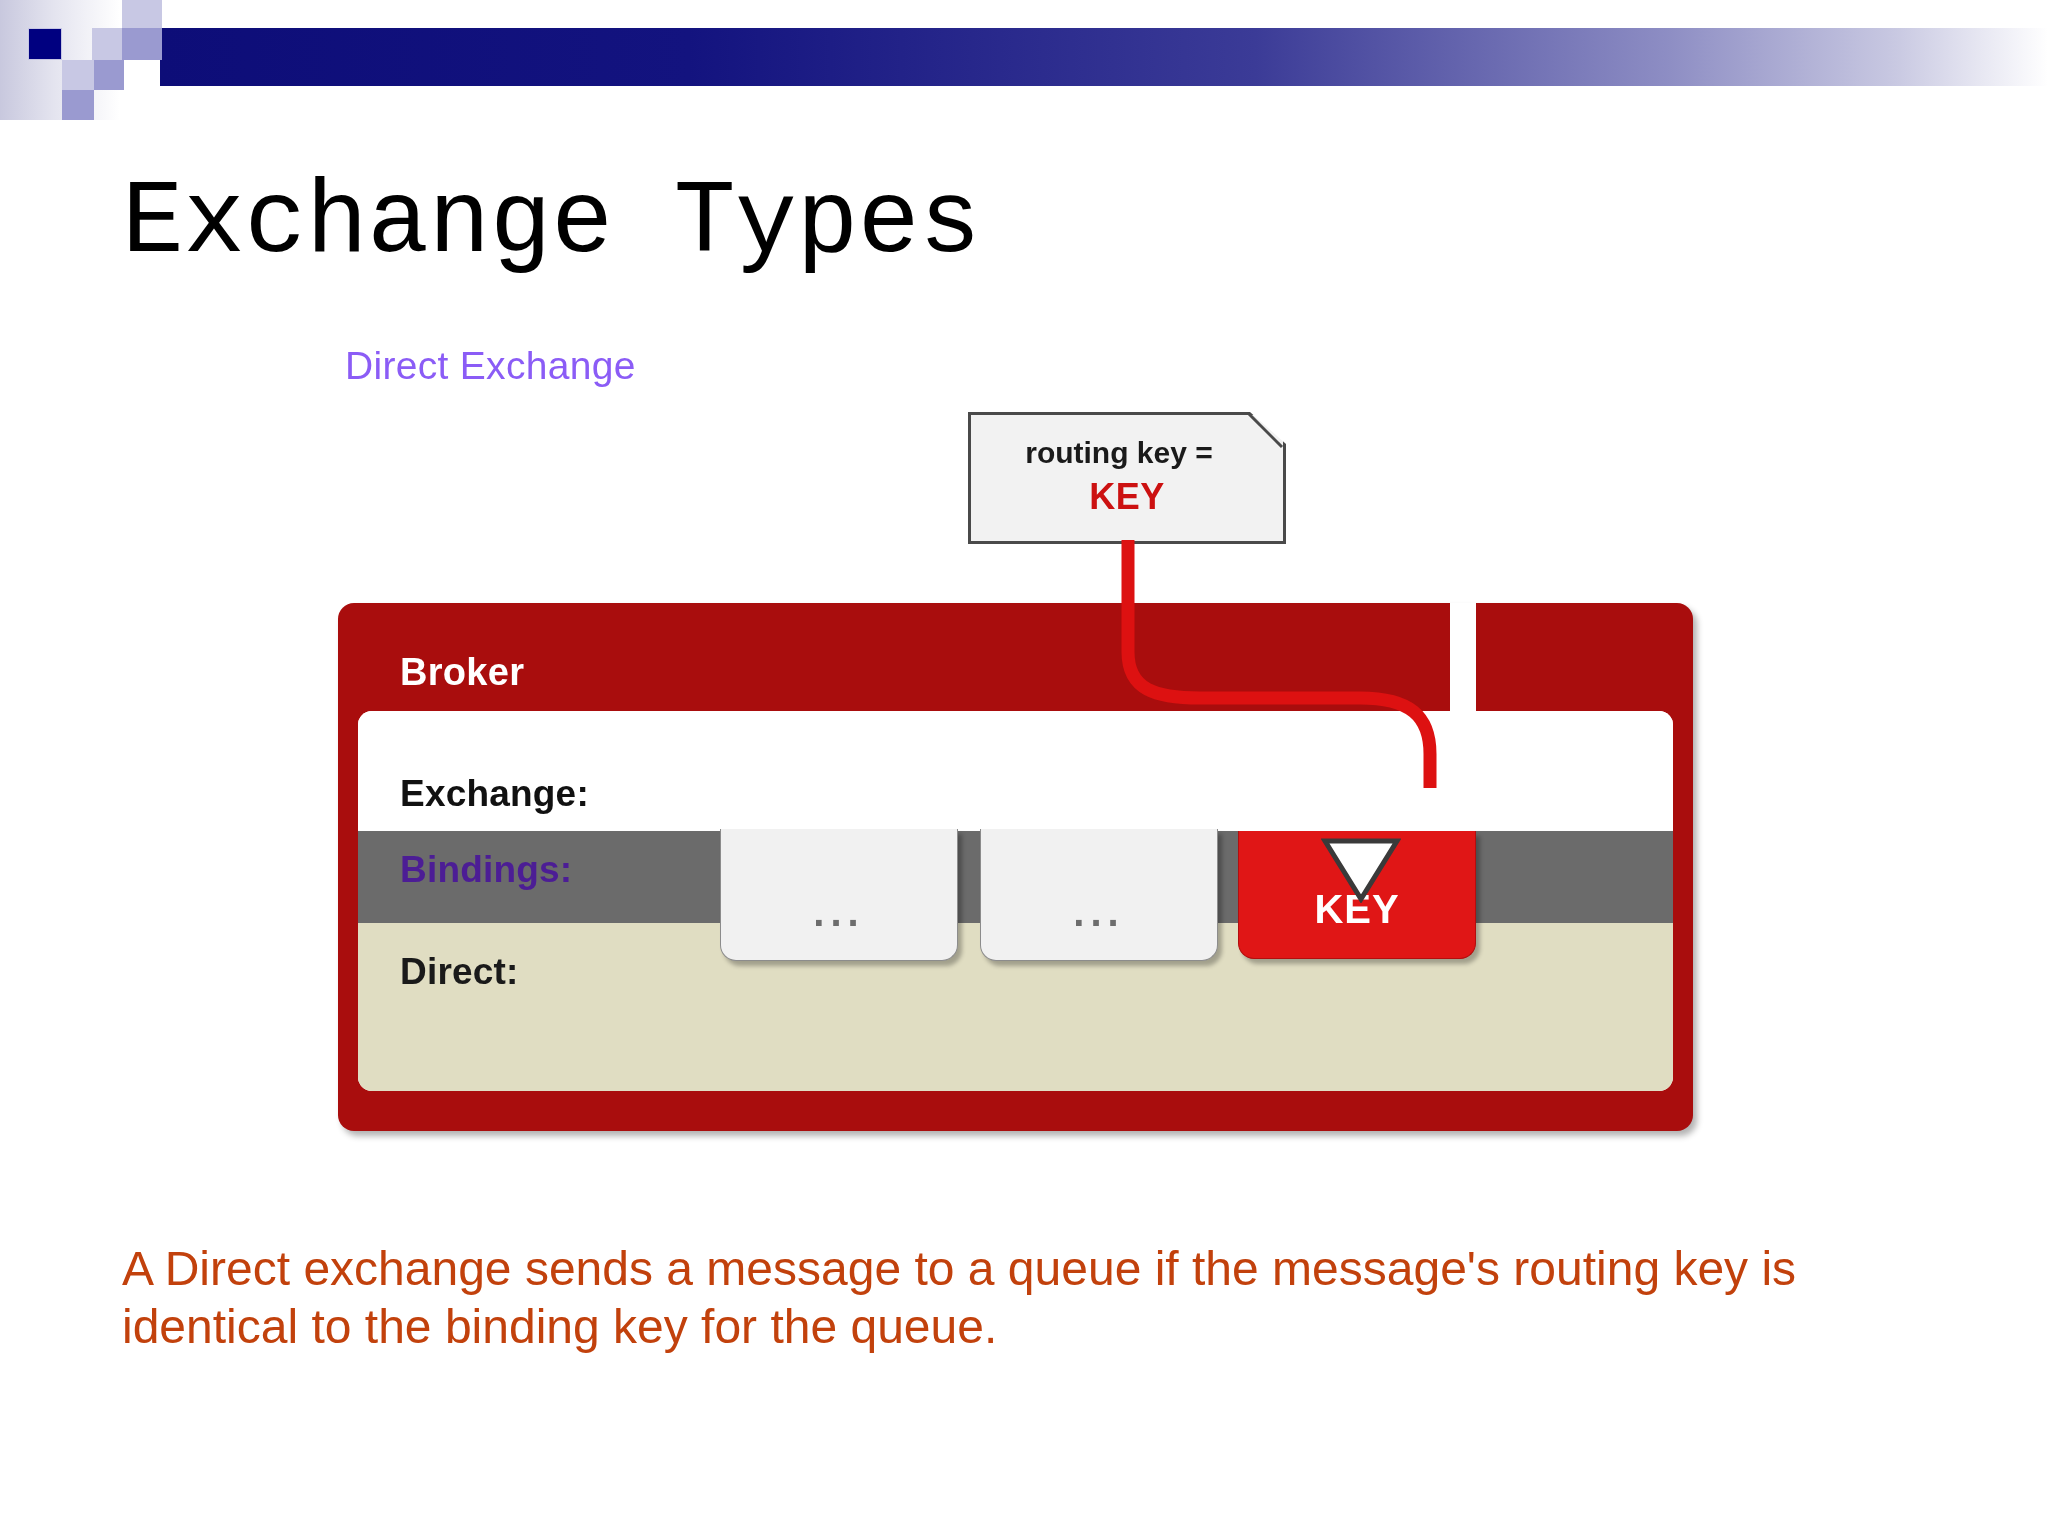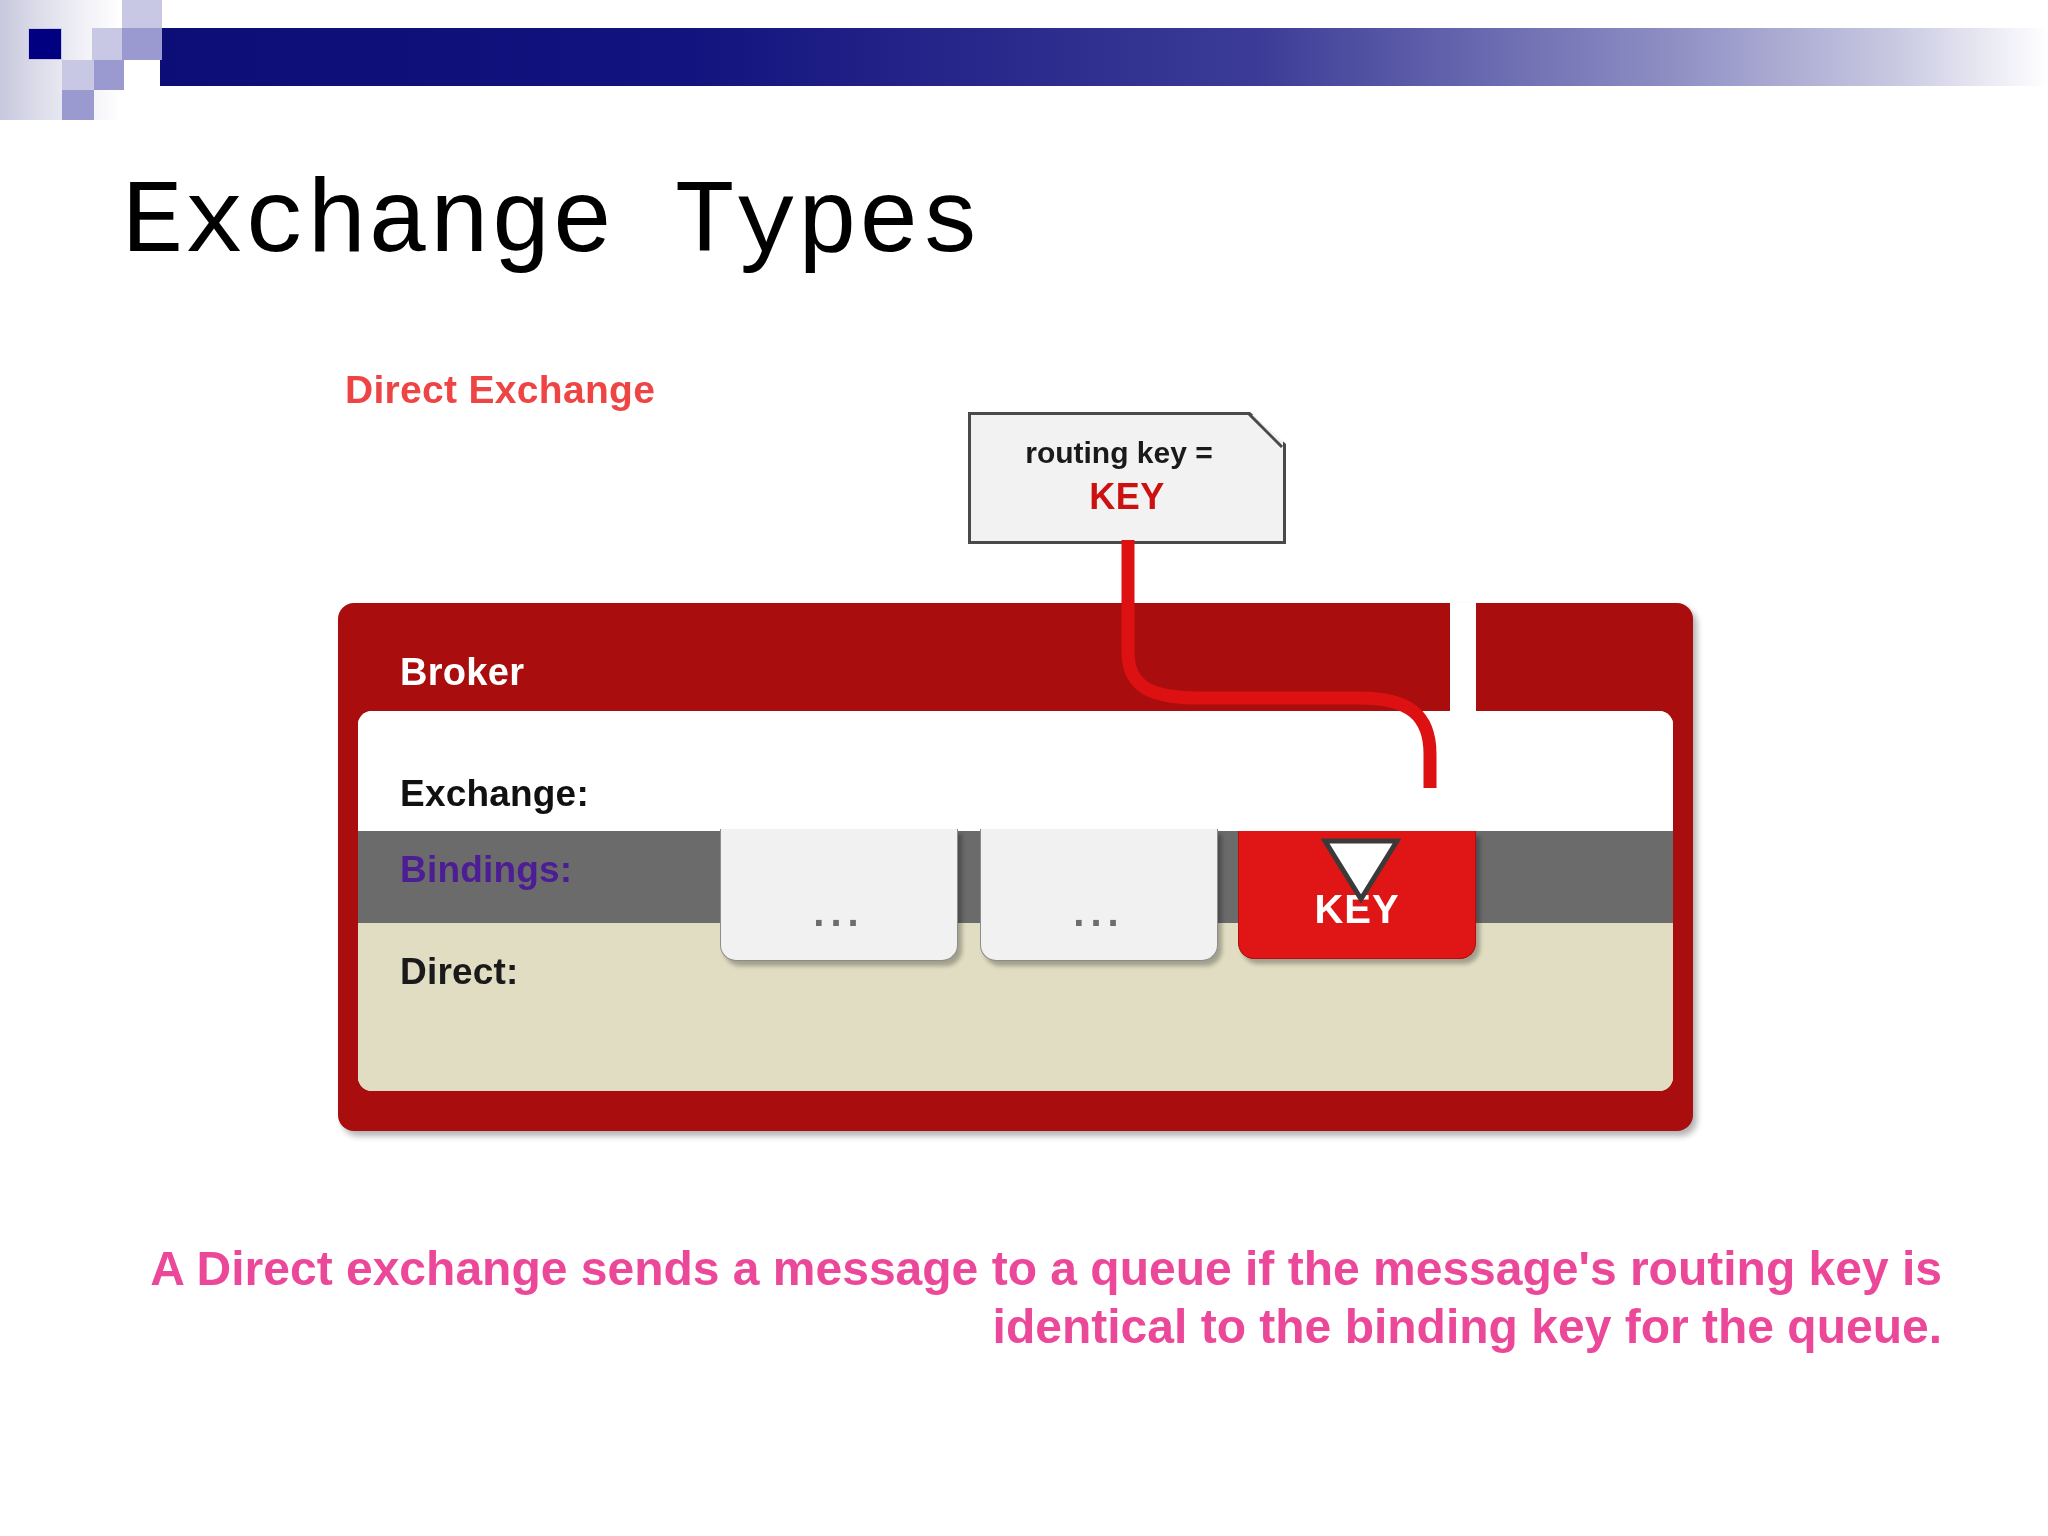--- a/index.html
+++ b/index.html
@@ -61,24 +61,24 @@
     color: #000000;
     letter-spacing: -0.5px;
     white-space: nowrap;
     margin-top: 28px;
   }
 
   
   #subtitle {
     position: absolute;
     left: 345px;
-    top: 368px;
+    top: 344px;
     font-size: 39px;
-    font-weight: bold;
-    color: #ef4444;
+    font-weight: normal;
+    color: #8b5cf6;
     letter-spacing: 0.3px;
     white-space: nowrap;
   }
 
   
   #routing-note {
     position: absolute;
     left: 968px;
     top: 412px;
     width: 318px;
@@ -259,25 +259,24 @@
   }
 
   
   #caption {
     position: absolute;
     left: 122px;
     top: 1240px;
     width: 1820px;
     font-size: 48px;
     line-height: 1.20;
-    font-weight: bold;
+    font-weight: normal;
     font-family: "Liberation Sans Narrow", "Liberation Sans", sans-serif;
     font-stretch: condensed;
-    color: #ec4899;
-    text-align: right;
+    color: #c2410c;
   }
 </style>
 </head>
 <body>
 
 <div id="header-band">
   <div class="hdr-fadeleft"></div>
   <div class="hdr-bar"></div>
   <div class="sq sq-light" style="left:122px; top:0px;   width:40px; height:30px;"></div>
   <div class="sq sq-light" style="left:92px;  top:28px;  width:32px; height:32px;"></div>

